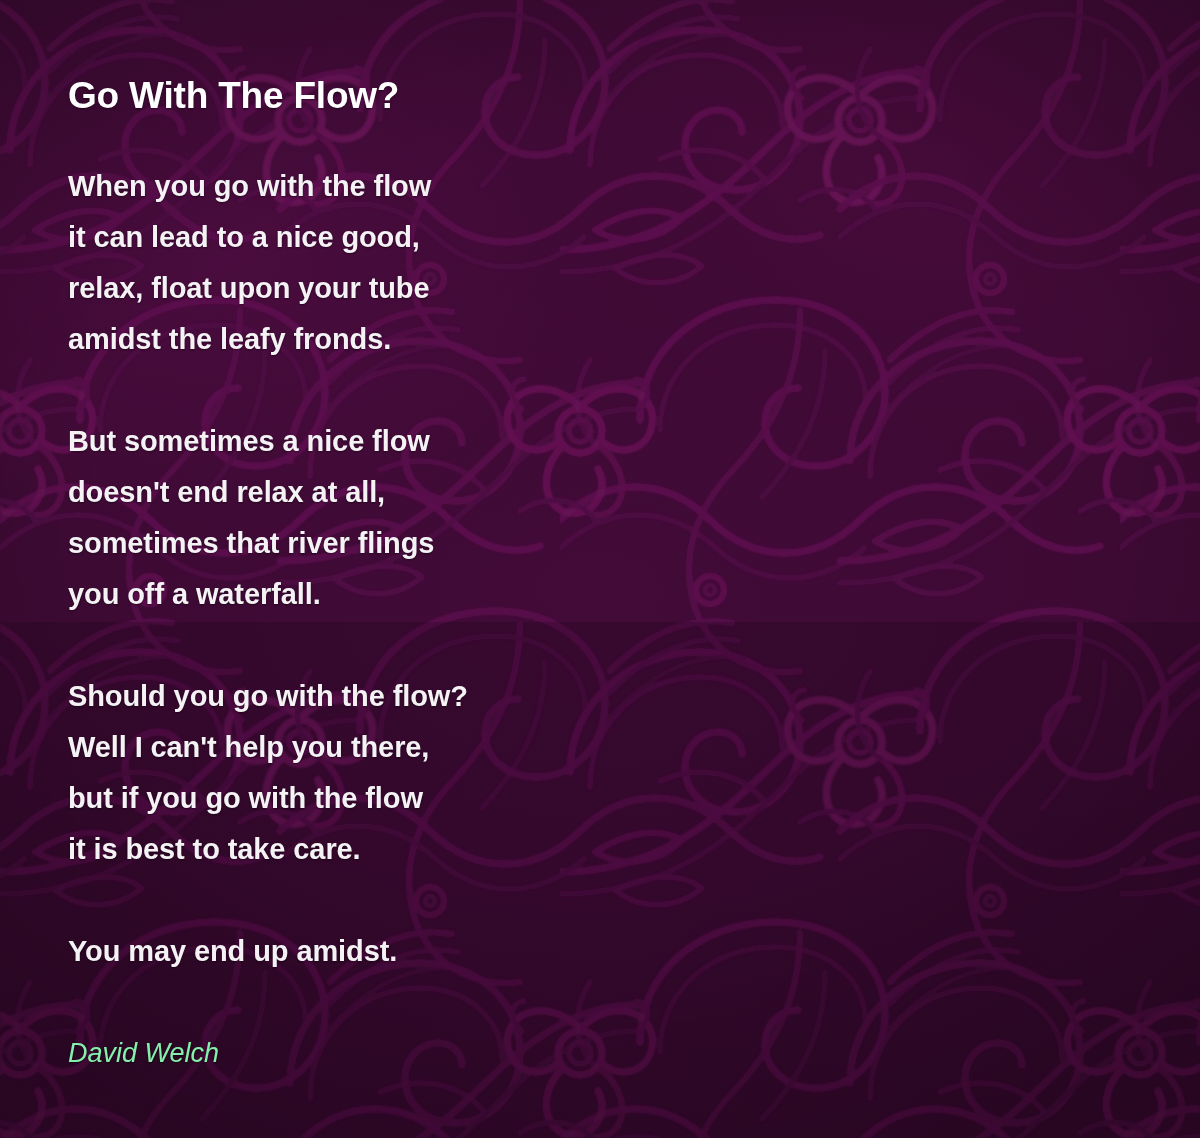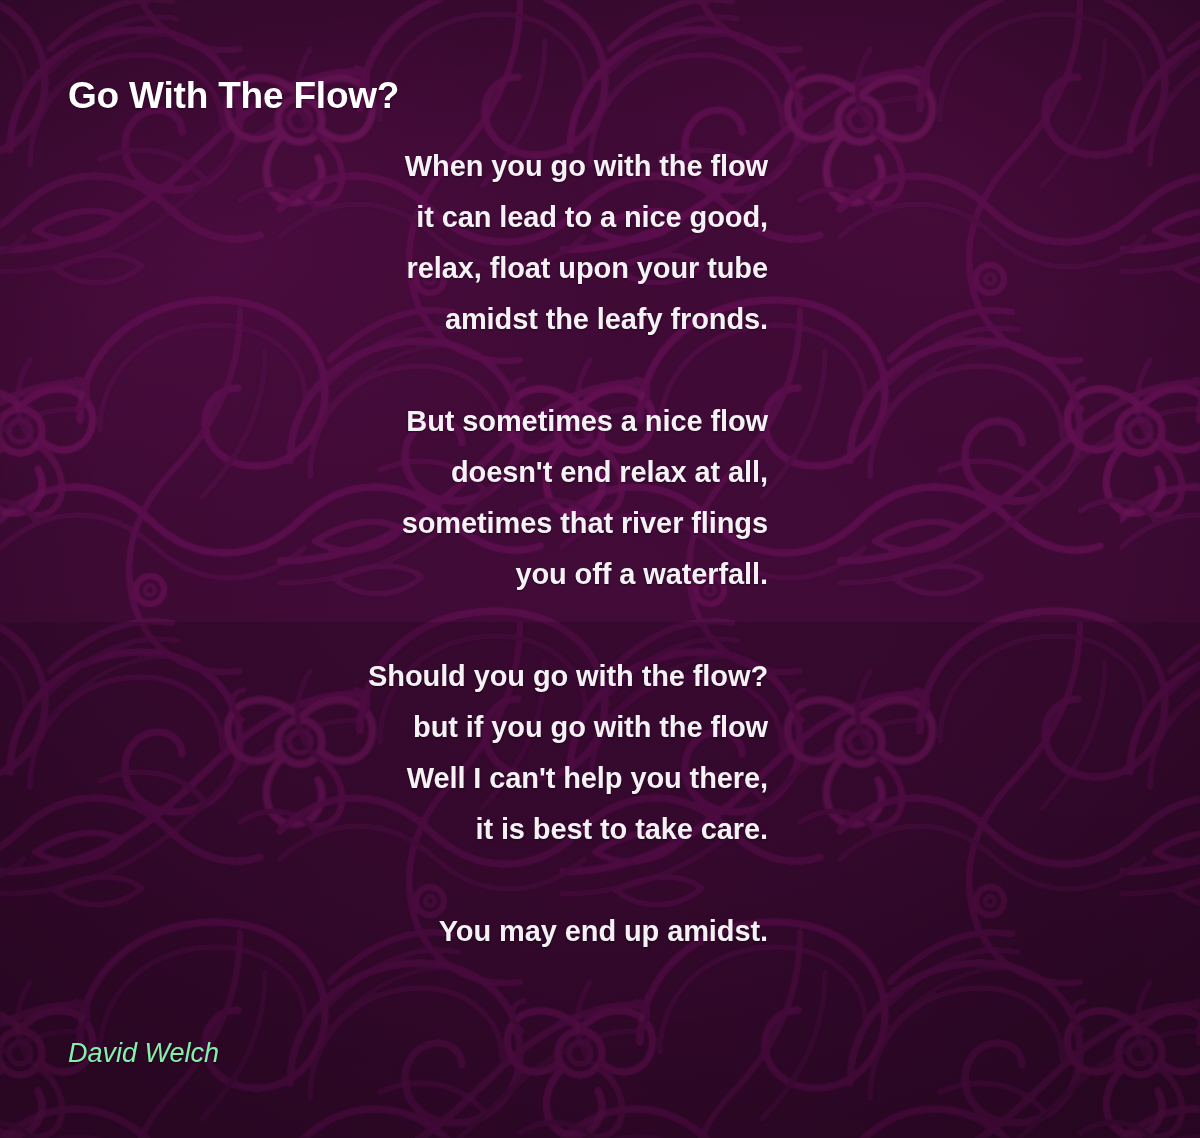--- a/index.html
+++ b/index.html
@@ -50,23 +50,22 @@
     padding-left:30px;
   }
   .poem-title{
     position:absolute;left:68px;top:50px;
     font-size:37px;font-weight:bold;color:#ffffff;
     letter-spacing:-0.2px;
     text-shadow:0 1px 2px rgba(0,0,0,.45);
     white-space:nowrap;
   }
   .poem-body{
-    position:absolute;left:68px;top:141px;
+    position:absolute;left:68px;top:161px;
     width:700px;
-    text-align:right;
   }
   .stanza{margin:0 0 51px 0;}
   .stanza:last-child{margin-bottom:0;}
   .poem-line{
     font-size:29px;font-weight:bold;color:#f4f2f4;
     line-height:51px;height:51px;
     letter-spacing:-0.1px;
     text-shadow:0 1px 2px rgba(0,0,0,.45);
     white-space:nowrap;
   }
@@ -170,22 +169,22 @@
 
       <div class="stanza">
         <div class="poem-line">But sometimes a nice flow</div>
         <div class="poem-line">doesn't end relax at all,</div>
         <div class="poem-line">sometimes that river flings</div>
         <div class="poem-line">you off a waterfall.</div>
       </div>
 
       <div class="stanza">
         <div class="poem-line">Should you go with the flow?</div>
+        <div class="poem-line">Well I can't help you there,</div>
         <div class="poem-line">but if you go with the flow</div>
-        <div class="poem-line">Well I can't help you there,</div>
         <div class="poem-line">it is best to take care.</div>
       </div>
 
       <div class="stanza">
         <div class="poem-line">You may end up amidst.</div>
       </div>
 
     </div>
 
     <div class="poem-author">David Welch</div>

